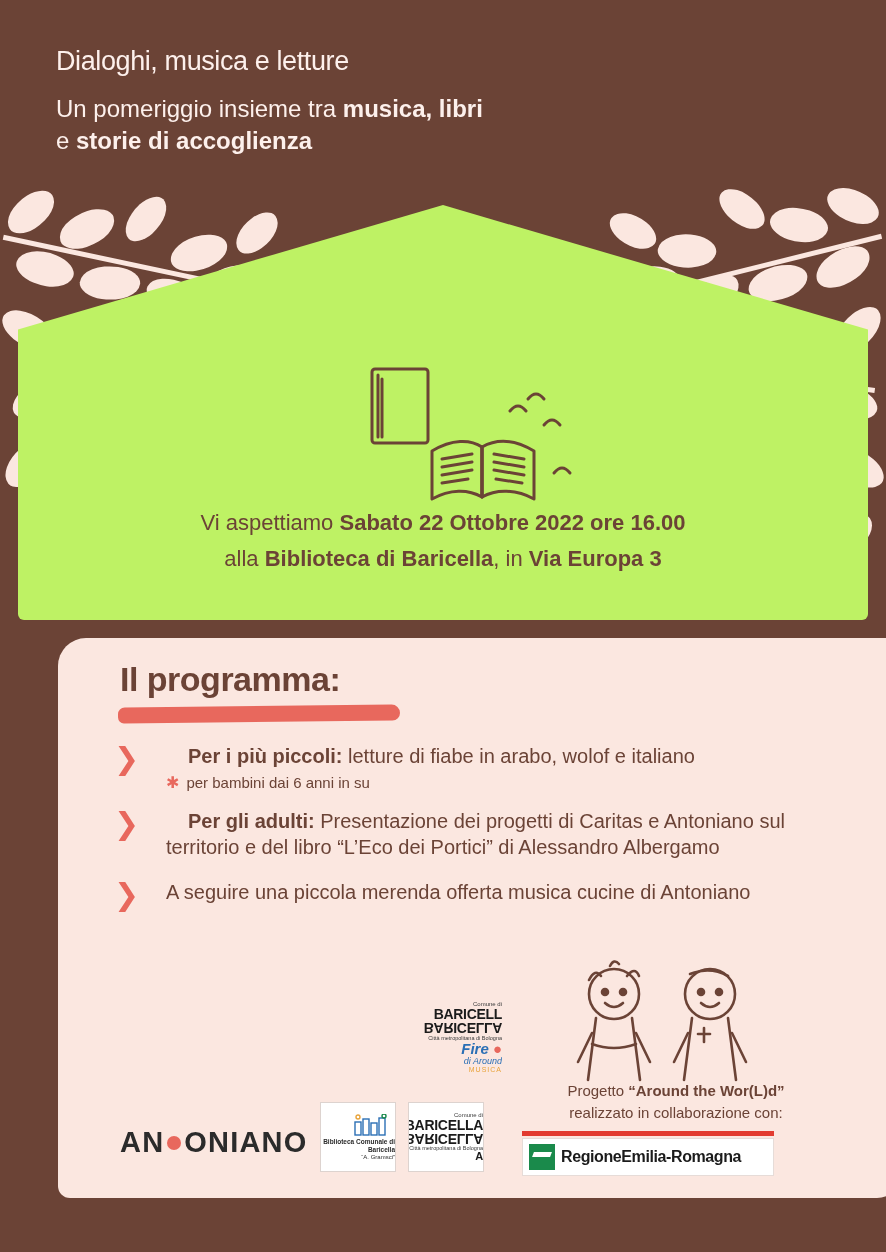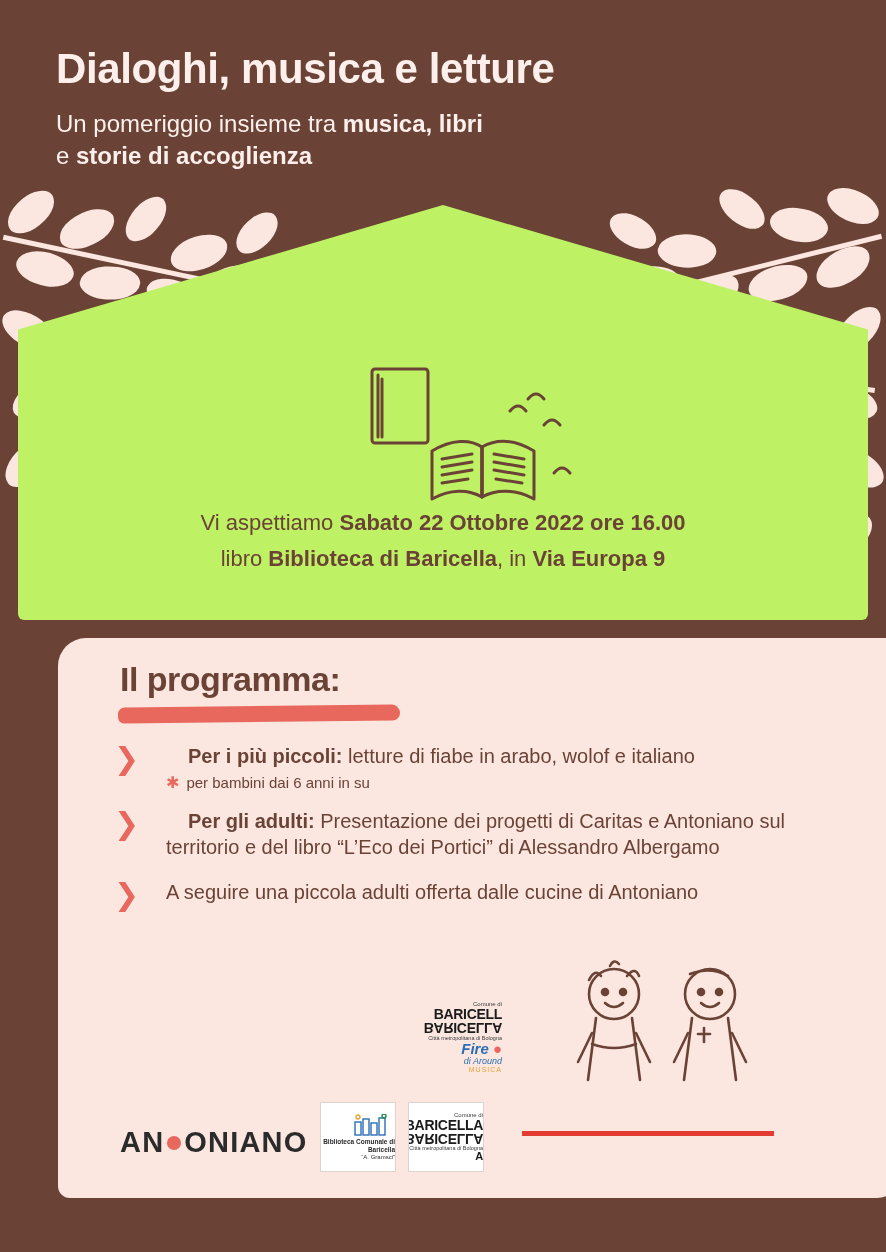--- a/index.html
+++ b/index.html
@@ -21,21 +21,21 @@
     position: absolute;
     background: #fbe7e0;
     border-radius: 60% 40% 60% 40%;
   }
   .branch { position: absolute; background: #fbe7e0; }
 
   
   .header { position: absolute; left: 56px; top: 48px; width: 800px; }
   .title-row { display: flex; align-items: flex-end; gap: 12px; }
   .title-main {
-    font-size: 42px; font-weight: bold; color: #fdf0ec;
+    font-size: 27px; font-weight: normal; color: #fdf0ec;
     letter-spacing: -0.4px; line-height: 1; text-align: center;
   }
   .title-script {
     font-family: "DejaVu Serif", serif;
     font-style: italic; font-size: 36px; color: #e8685d;
     line-height: 1; position: relative; top: 2px;
   }
   .subtitle {
     margin-top: 18px; font-size: 24px; color: #fdf0ec;
     line-height: 1.35; font-weight: normal;
@@ -259,21 +259,21 @@
           <path d="M186 70 q8 -10 16 0"></path>
           <path d="M196 118 q8 -10 16 0"></path>
         </svg>
       </div>
 
       <div class="when">
         <div>
           <span>Vi aspettiamo </span><b>Sabato 22 Ottobre 2022 ore 16.00</b>
         </div>
         <div>
-          <span>libro </span><b>Biblioteca di Baricella</b><span>, in </span><b>Via Europa 9</b>
+          <span>alla </span><b>Biblioteca di Baricella</b><span>, in </span><b>Via Europa 3</b>
         </div>
       </div>
     </div>
   </div>
 
   <div class="panel">
     <h2>Il programma:</h2>
     <div class="underline"></div>
 
     <div class="items">
@@ -292,21 +292,21 @@
       <div class="item" style="margin-bottom:18px;">
         <span class="chev">❯</span>
         <div class="item-text">
           <b>Per gli adulti:</b><span> Presentazione dei progetti di Caritas e Antoniano sul territorio e del libro “L’Eco dei Portici” di Alessandro Albergamo</span>
         </div>
       </div>
 
       <div class="item">
         <span class="chev">❯</span>
         <div class="item-text">
-          <span>A seguire una piccola adulti offerta dalle cucine di Antoniano</span>
+          <span>A seguire una piccola merenda offerta musica cucine di Antoniano</span>
         </div>
       </div>
     </div>
 
     <div class="kids">
       <svg width="220" height="130" viewBox="0 0 220 130" fill="none" stroke="#6b4336" stroke-width="2.6" stroke-linecap="round" stroke-linejoin="round">
 
         <circle cx="56" cy="36" r="25"></circle>
         <circle cx="47" cy="34" r="3" fill="#6b4336"></circle>
         <circle cx="65" cy="34" r="3" fill="#6b4336"></circle>
@@ -327,20 +327,26 @@
         <path d="M132 16 q20 -8 38 2"></path>
         <path d="M134 60 L126 122"></path>
         <path d="M170 60 L178 122"></path>
         <path d="M130 75 L116 104"></path>
         <path d="M174 75 L188 104"></path>
         <path d="M146 70 L146 84"></path>
         <path d="M140 76 L152 76"></path>
       </svg>
     </div>
 
+    <div class="project">
+      <div>
+        <span>Progetto </span><b>“Around the Wor(L)d”</b>
+      </div>
+      <div>realizzato in collaborazione con:</div>
+    </div>
 
     <div class="logo-antoniano">
       <span class="word">AN</span>
       <span class="dot"></span>
       <span class="word">ONIANO</span>
     </div>
 
     <div class="logo-box logo-baricella-fire">
       <div class="lb-top">Comune di</div>
       <div class="lb-big">BARICELL</div>
@@ -371,14 +377,18 @@
 
   <div class="logo-box logo-comune">
     <div class="lb-top">Comune di</div>
     <div class="lb-big">BARICELLA</div>
     <div class="lb-big flip">BARICELLA</div>
     <div class="lb-sub">Città metropolitana di Bologna</div>
     <div class="lb-big" style="font-size:11px;">A</div>
   </div>
 
   <div class="reg-bar"></div>
+  <div class="logo-regione">
+    <span class="reg-mark"></span>
+    <span class="reg-text">RegioneEmilia-Romagna</span>
+  </div>
 
 </div>
 
 </body></html>

